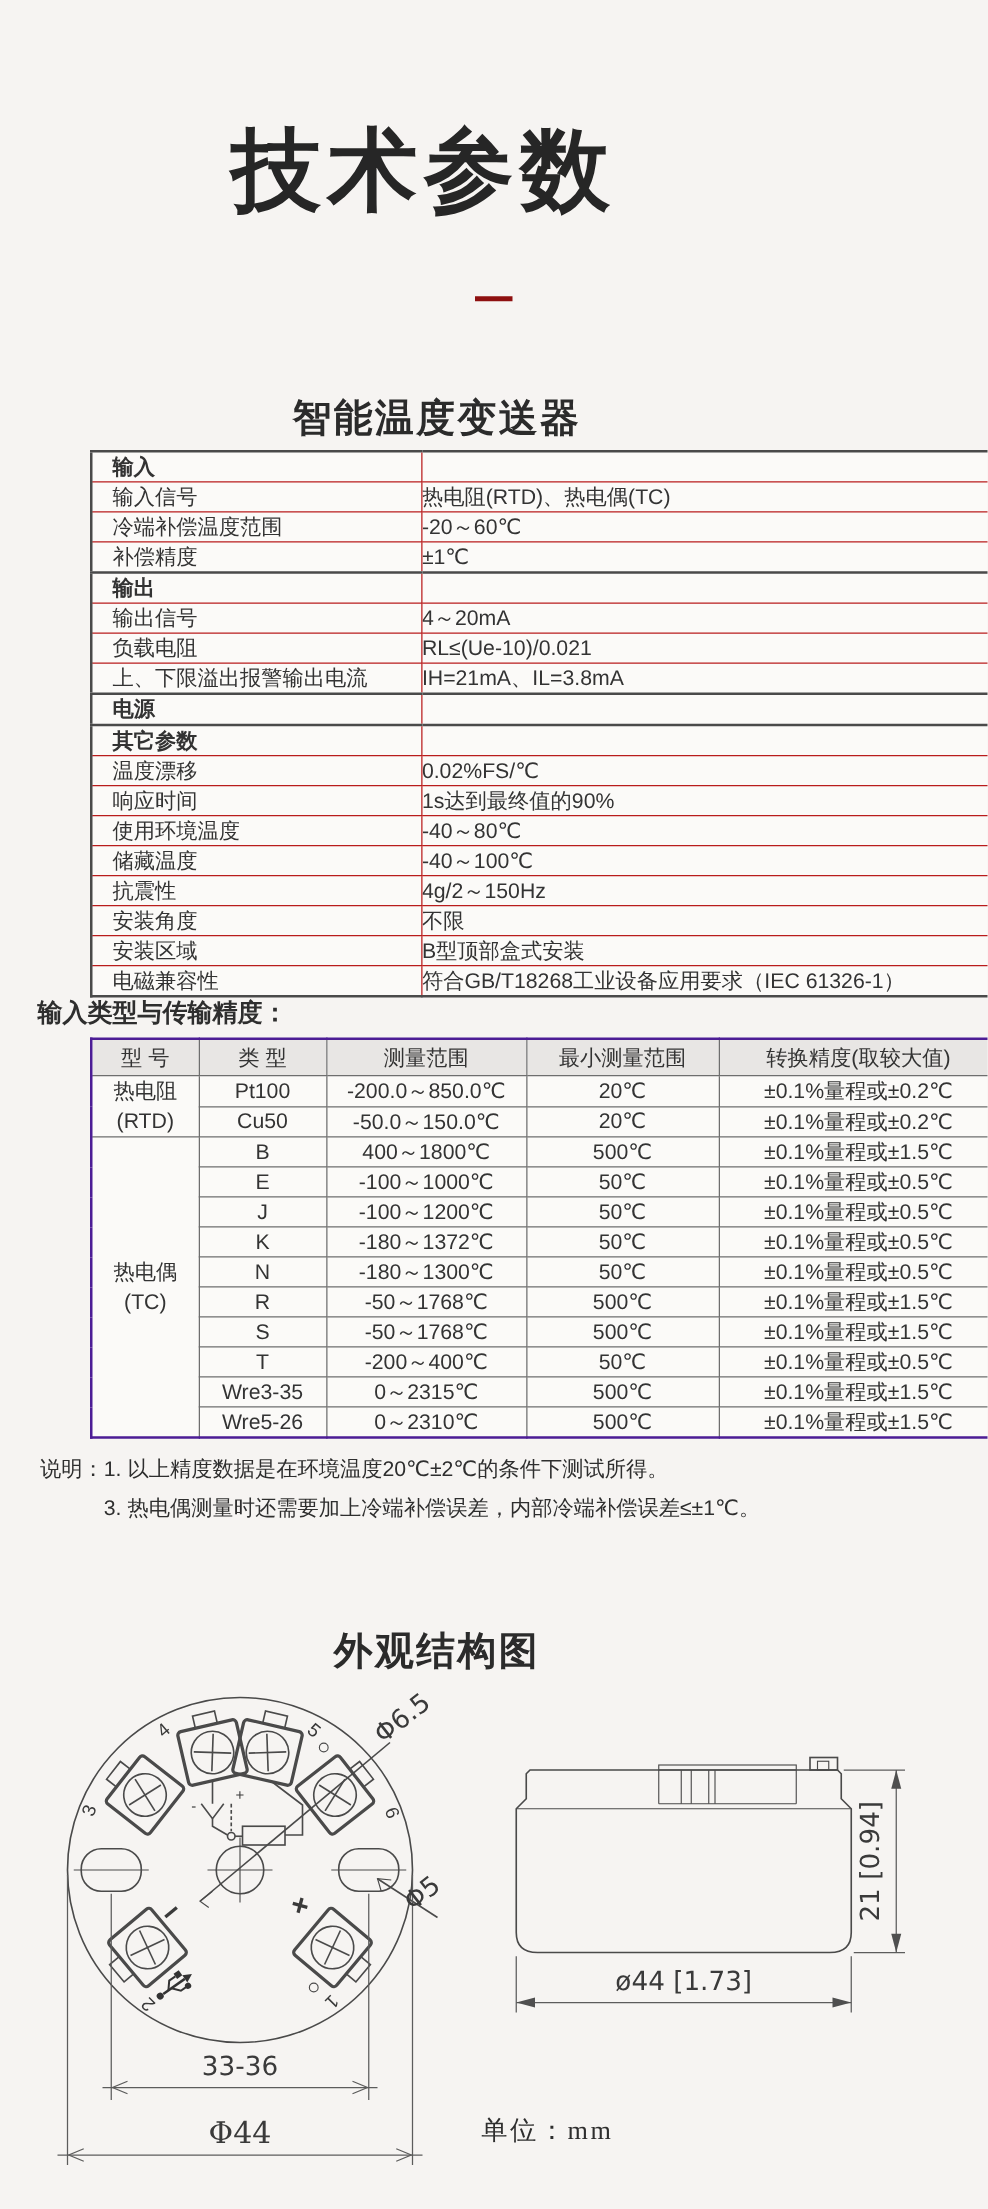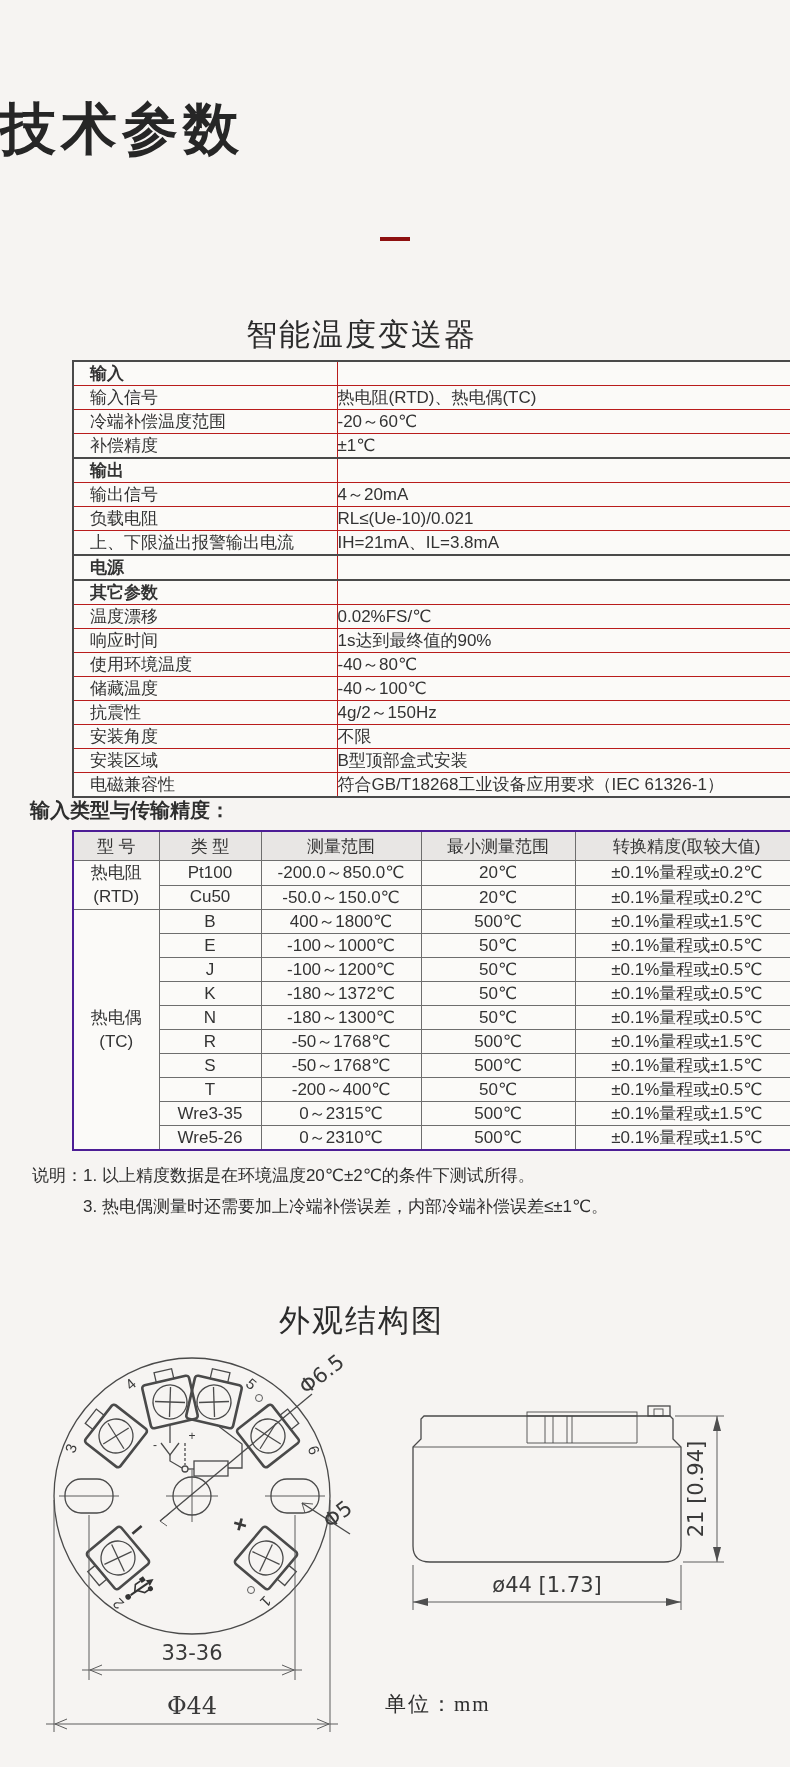--- a/index.html
+++ b/index.html
@@ -1,24 +1,24 @@
 <!DOCTYPE html>
 <html><head>
 <meta charset="utf-8">
 <style>
   html,body{margin:0;padding:0;}
   body{width:790px;height:1767px;background:#f6f4f2;font-family:"Liberation Sans","DejaVu Sans",sans-serif;color:#333;}
   .page{position:relative;width:790px;height:1767px;overflow:hidden;}
 
-  .main-title{position:absolute;top:100px;left:0;width:678px;text-align:left;
-    font-size:56px;line-height:1.05;font-weight:bold;color:#262626;letter-spacing:5px;margin:0;}
+  .main-title{position:absolute;top:100px;left:0;width:678px;text-align:center;
+    font-size:72px;line-height:1.05;font-weight:bold;color:#262626;letter-spacing:5px;margin:0;}
   .title-divider{position:absolute;top:237px;left:50%;margin-left:-15px;width:30px;height:4px;background:#8e1010;}
 
-  .sec-title{position:absolute;left:12px;width:699px;text-align:center;margin:0;
-    font-size:31px;font-weight:normal;color:#2b2b2b;letter-spacing:2px;}
+  .sec-title{position:absolute;left:0;width:699px;text-align:center;margin:0;
+    font-size:31px;font-weight:bold;color:#2b2b2b;letter-spacing:2px;}
   .sec-title.t1{top:314px;}
   .sec-title.t2{top:1300px;}
 
   table{border-collapse:collapse;table-layout:fixed;background:#fbfaf8;margin-left:40px;}
   .specs{position:absolute;left:32px;top:360px;width:726px;border:2px solid #4a4a4a;}
   .specs td{border:1px solid #b91c1c;height:21px;font-size:17px;color:#333;
     padding:0 0 0 16px;white-space:nowrap;overflow:hidden;}
   .specs td.val{padding-left:0;}
   .specs tr.sec td{font-weight:bold;border-top:2px solid #4a4a4a;}
 

